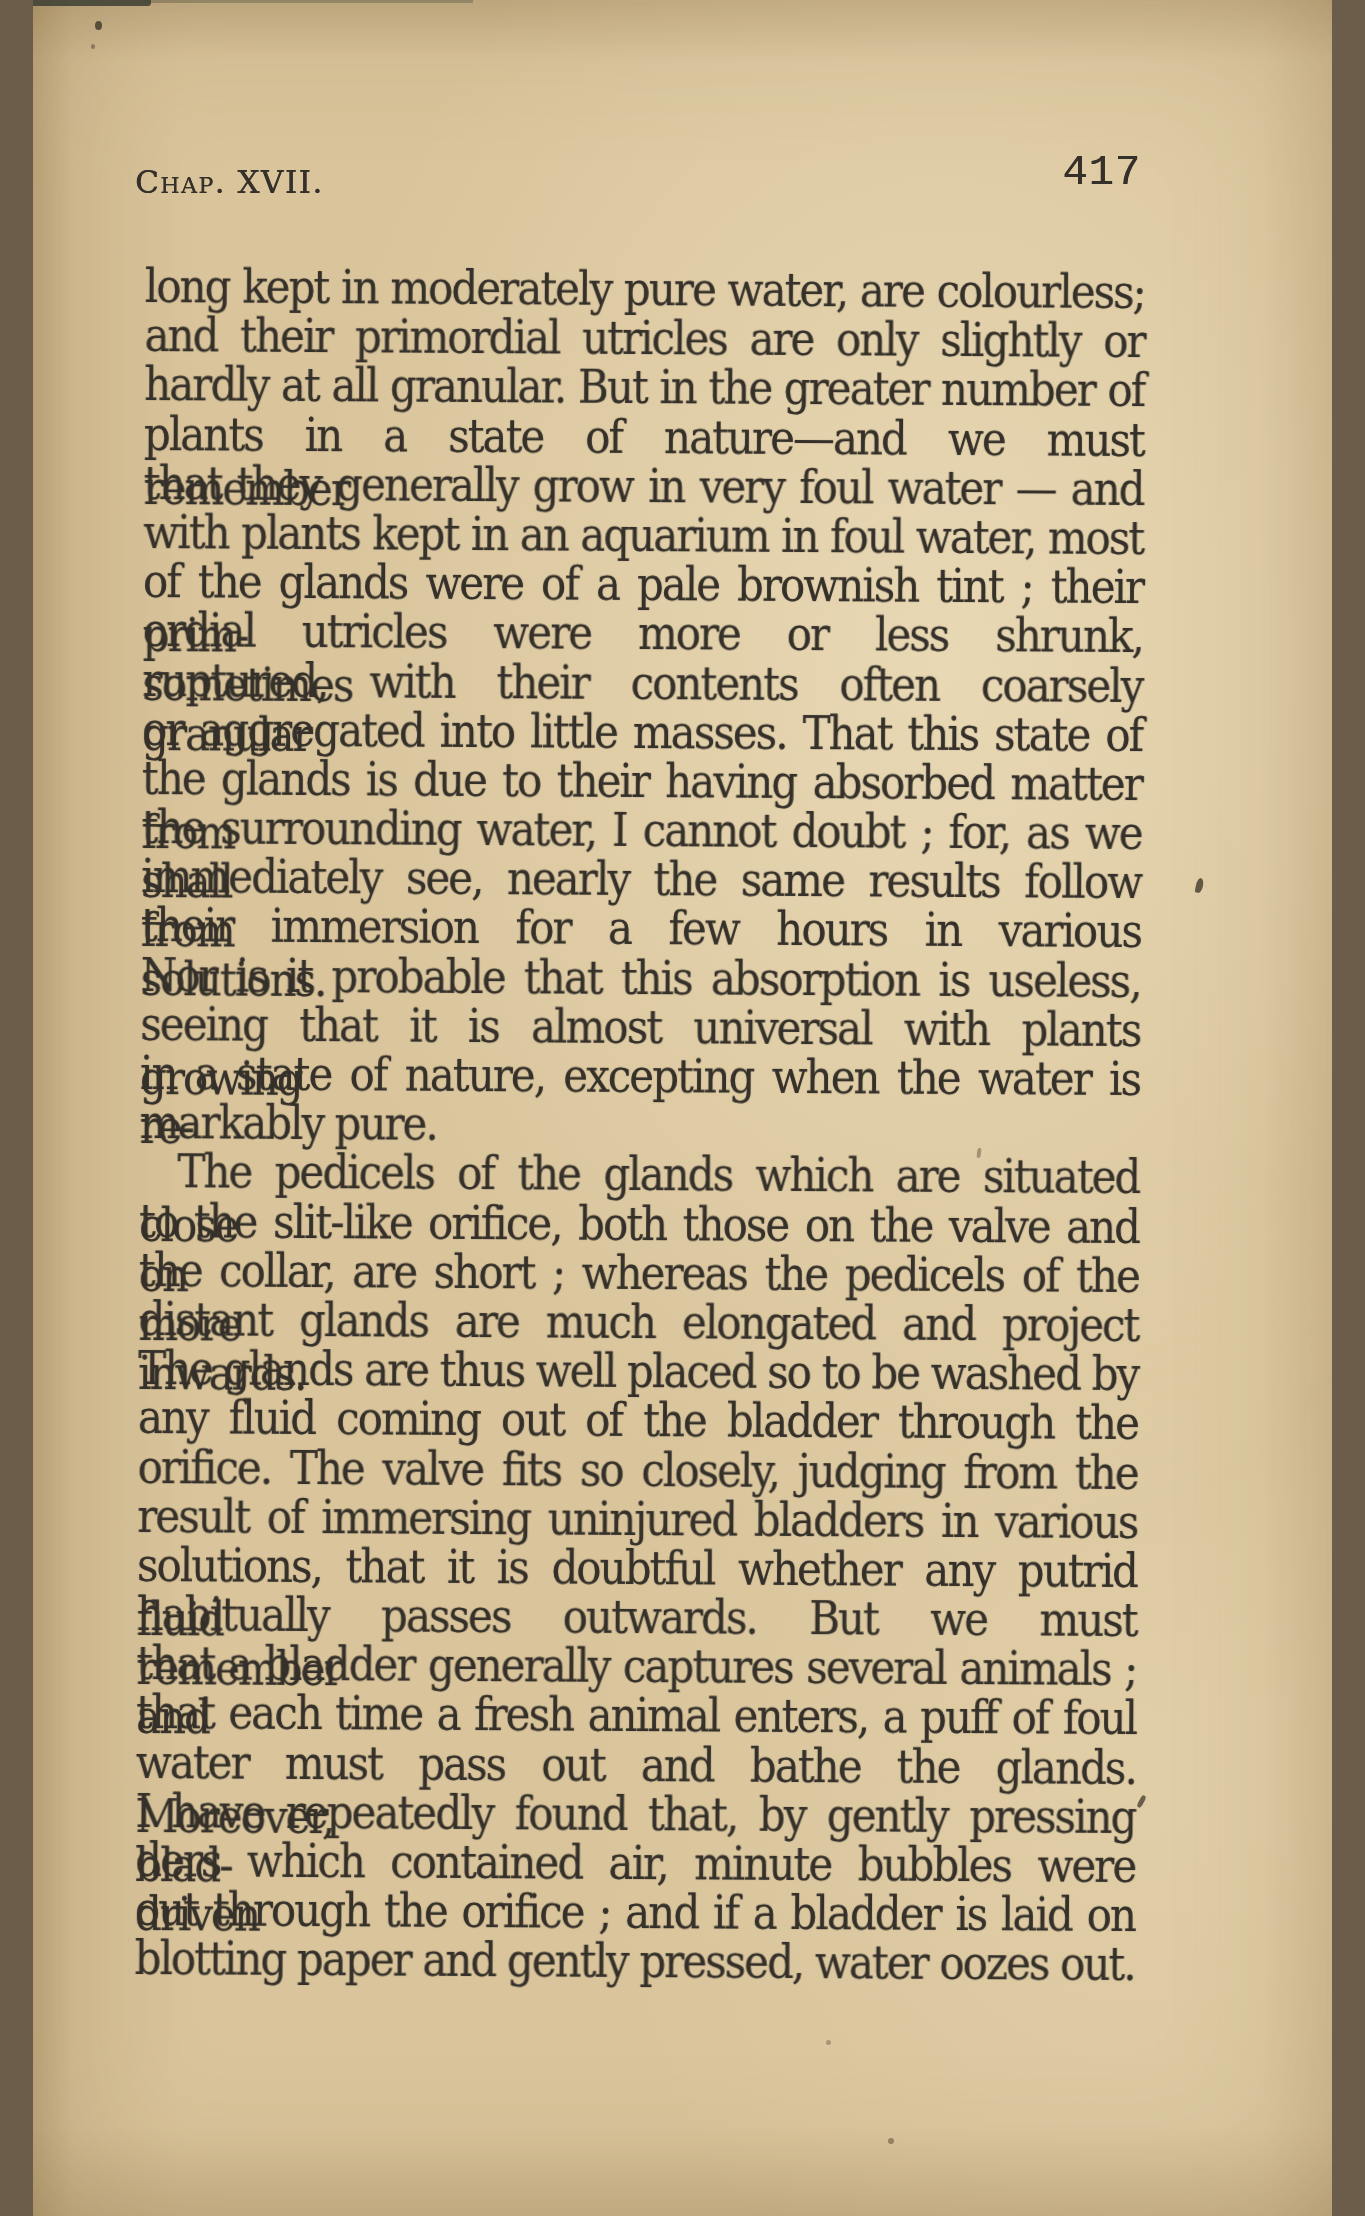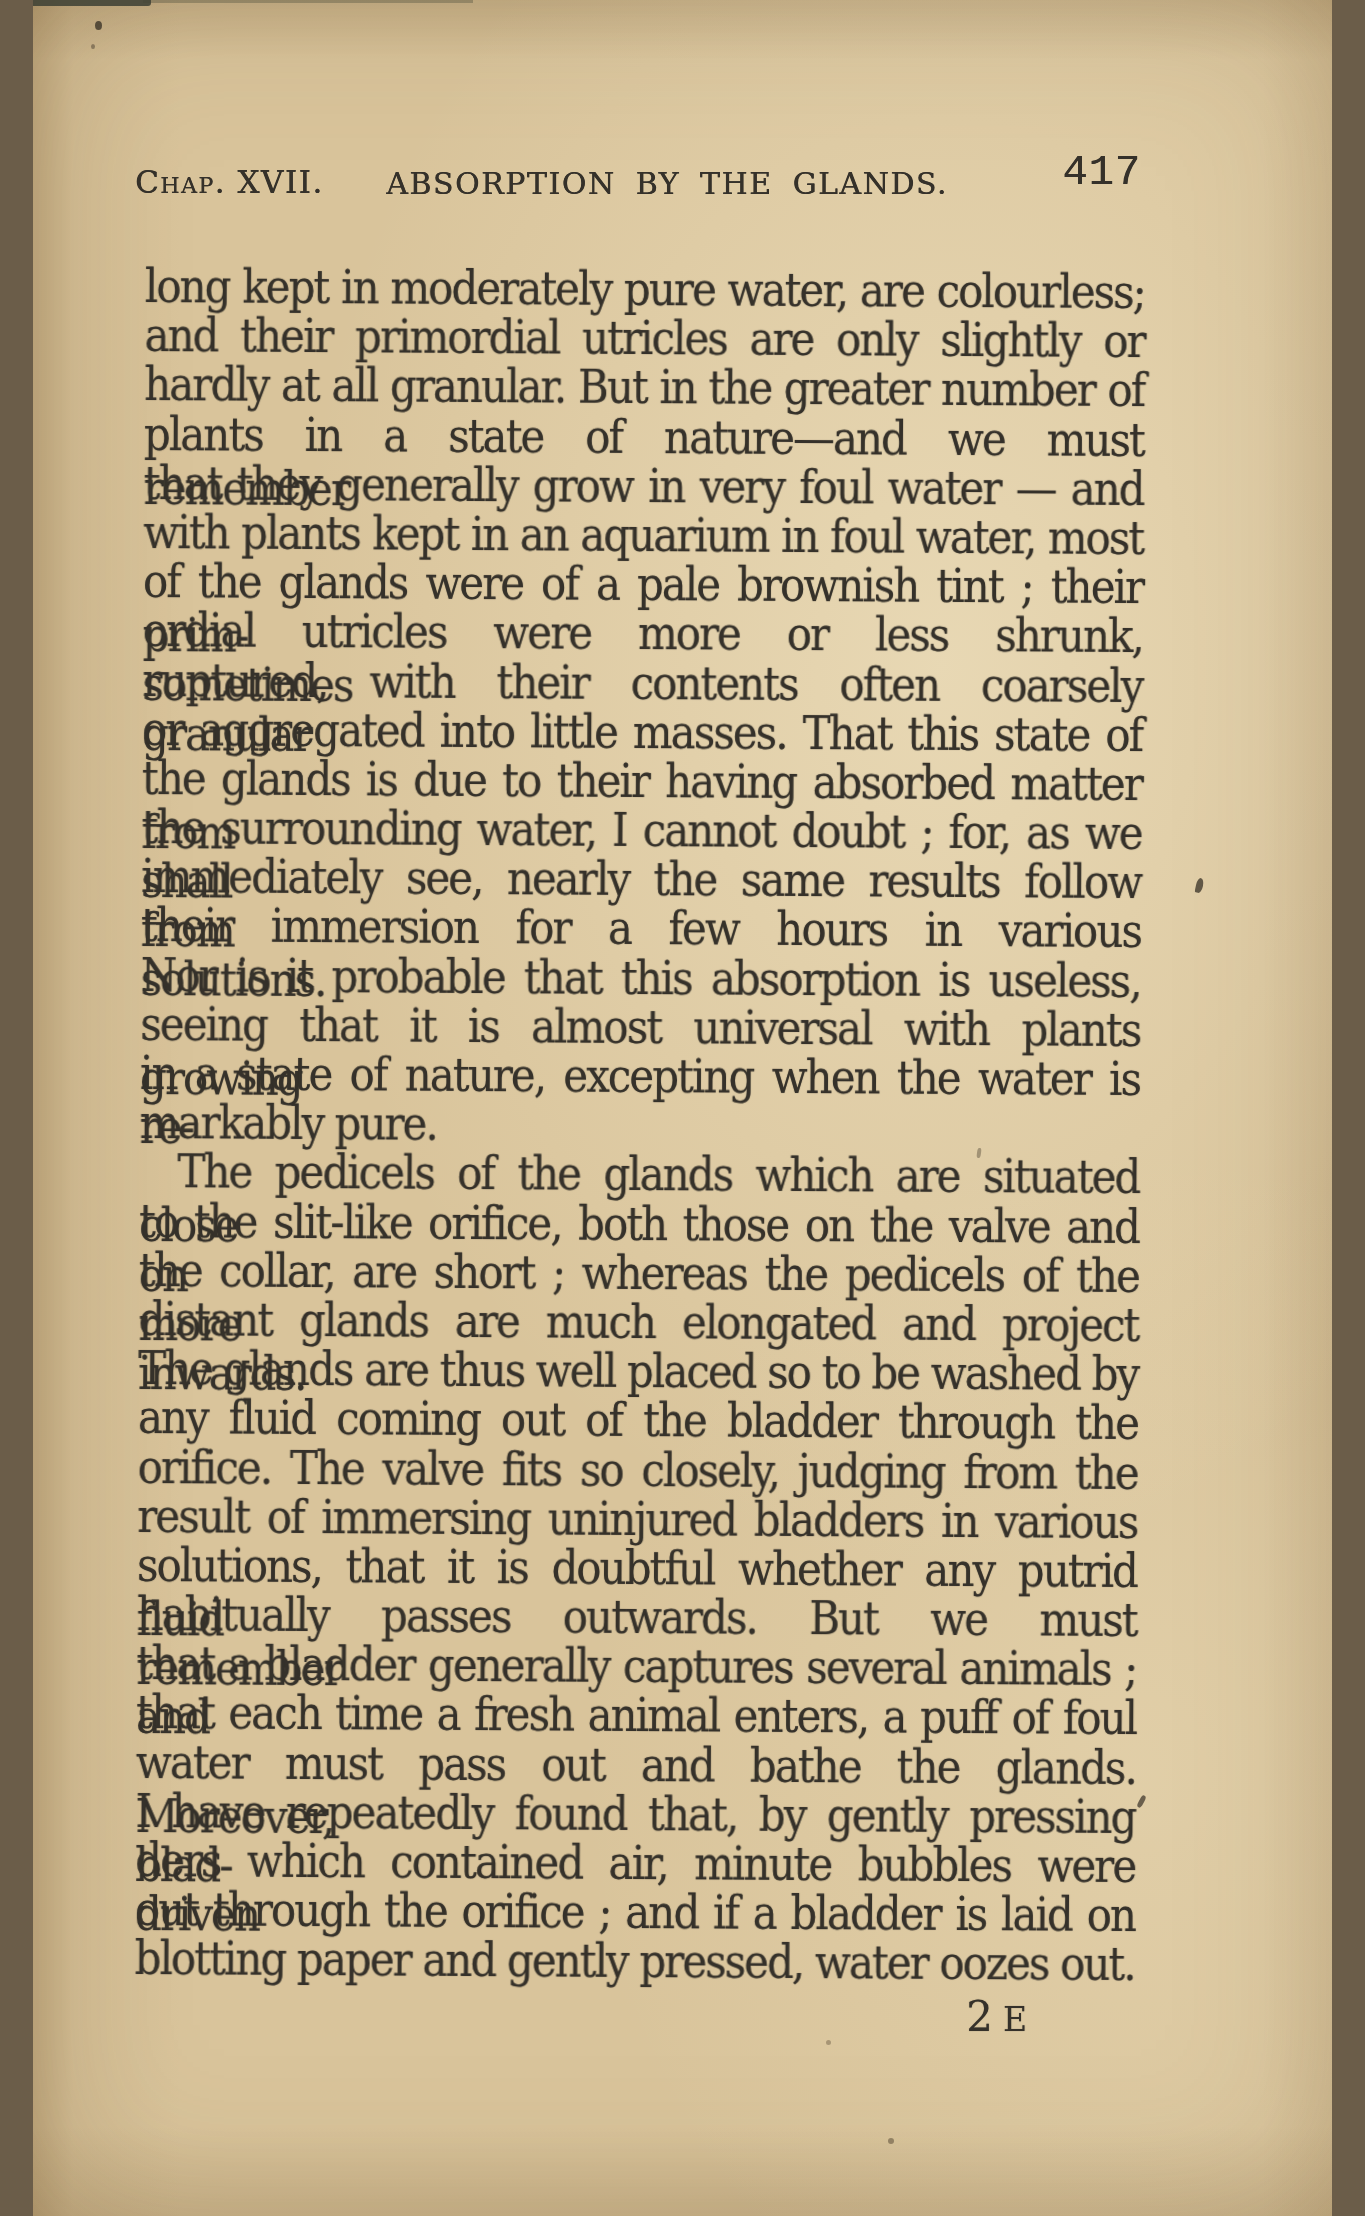--- a/index.html
+++ b/index.html
@@ -80,21 +80,20 @@
   <div class="art speck1"></div>
   <div class="art speck2"></div>
   <div class="art speck3"></div>
   <div class="art speck4"></div>
   <div class="art speck5"></div>
   <div class="art speck6"></div>
   <div class="art speck7"></div>
 
   <div class="hdr">
     <span class="chapter">Chap. XVII.</span>
-    <span class="title">ABSORPTION BY THE GLANDS.</span>
     <span class="folio">417</span>
   </div>
 
   <div class="bodytext">
     <div class="ln">long kept in moderately pure water, are colourless;</div>
     <div class="ln">and their primordial utricles are only slightly or</div>
     <div class="ln">hardly at all granular. But in the greater number of</div>
     <div class="ln">plants in a state of nature—and we must remember</div>
     <div class="ln">that they generally grow in very foul water — and</div>
     <div class="ln">with plants kept in an aquarium in foul water, most</div>
@@ -122,17 +121,14 @@
     <div class="ln">habitually passes outwards. But we must remember</div>
     <div class="ln">that a bladder generally captures several animals ; and</div>
     <div class="ln">that each time a fresh animal enters, a puff of foul</div>
     <div class="ln">water must pass out and bathe the glands. Moreover,</div>
     <div class="ln">I have repeatedly found that, by gently pressing blad-</div>
     <div class="ln">ders which contained air, minute bubbles were driven</div>
     <div class="ln">out through the orifice ; and if a bladder is laid on</div>
     <div class="ln">blotting paper and gently pressed, water oozes out.</div>
   </div>
 
-  <div class="sig">
-    <span>2</span><span class="sig-e">E</span>
-  </div>
 
 </div>
 
 </body></html>

